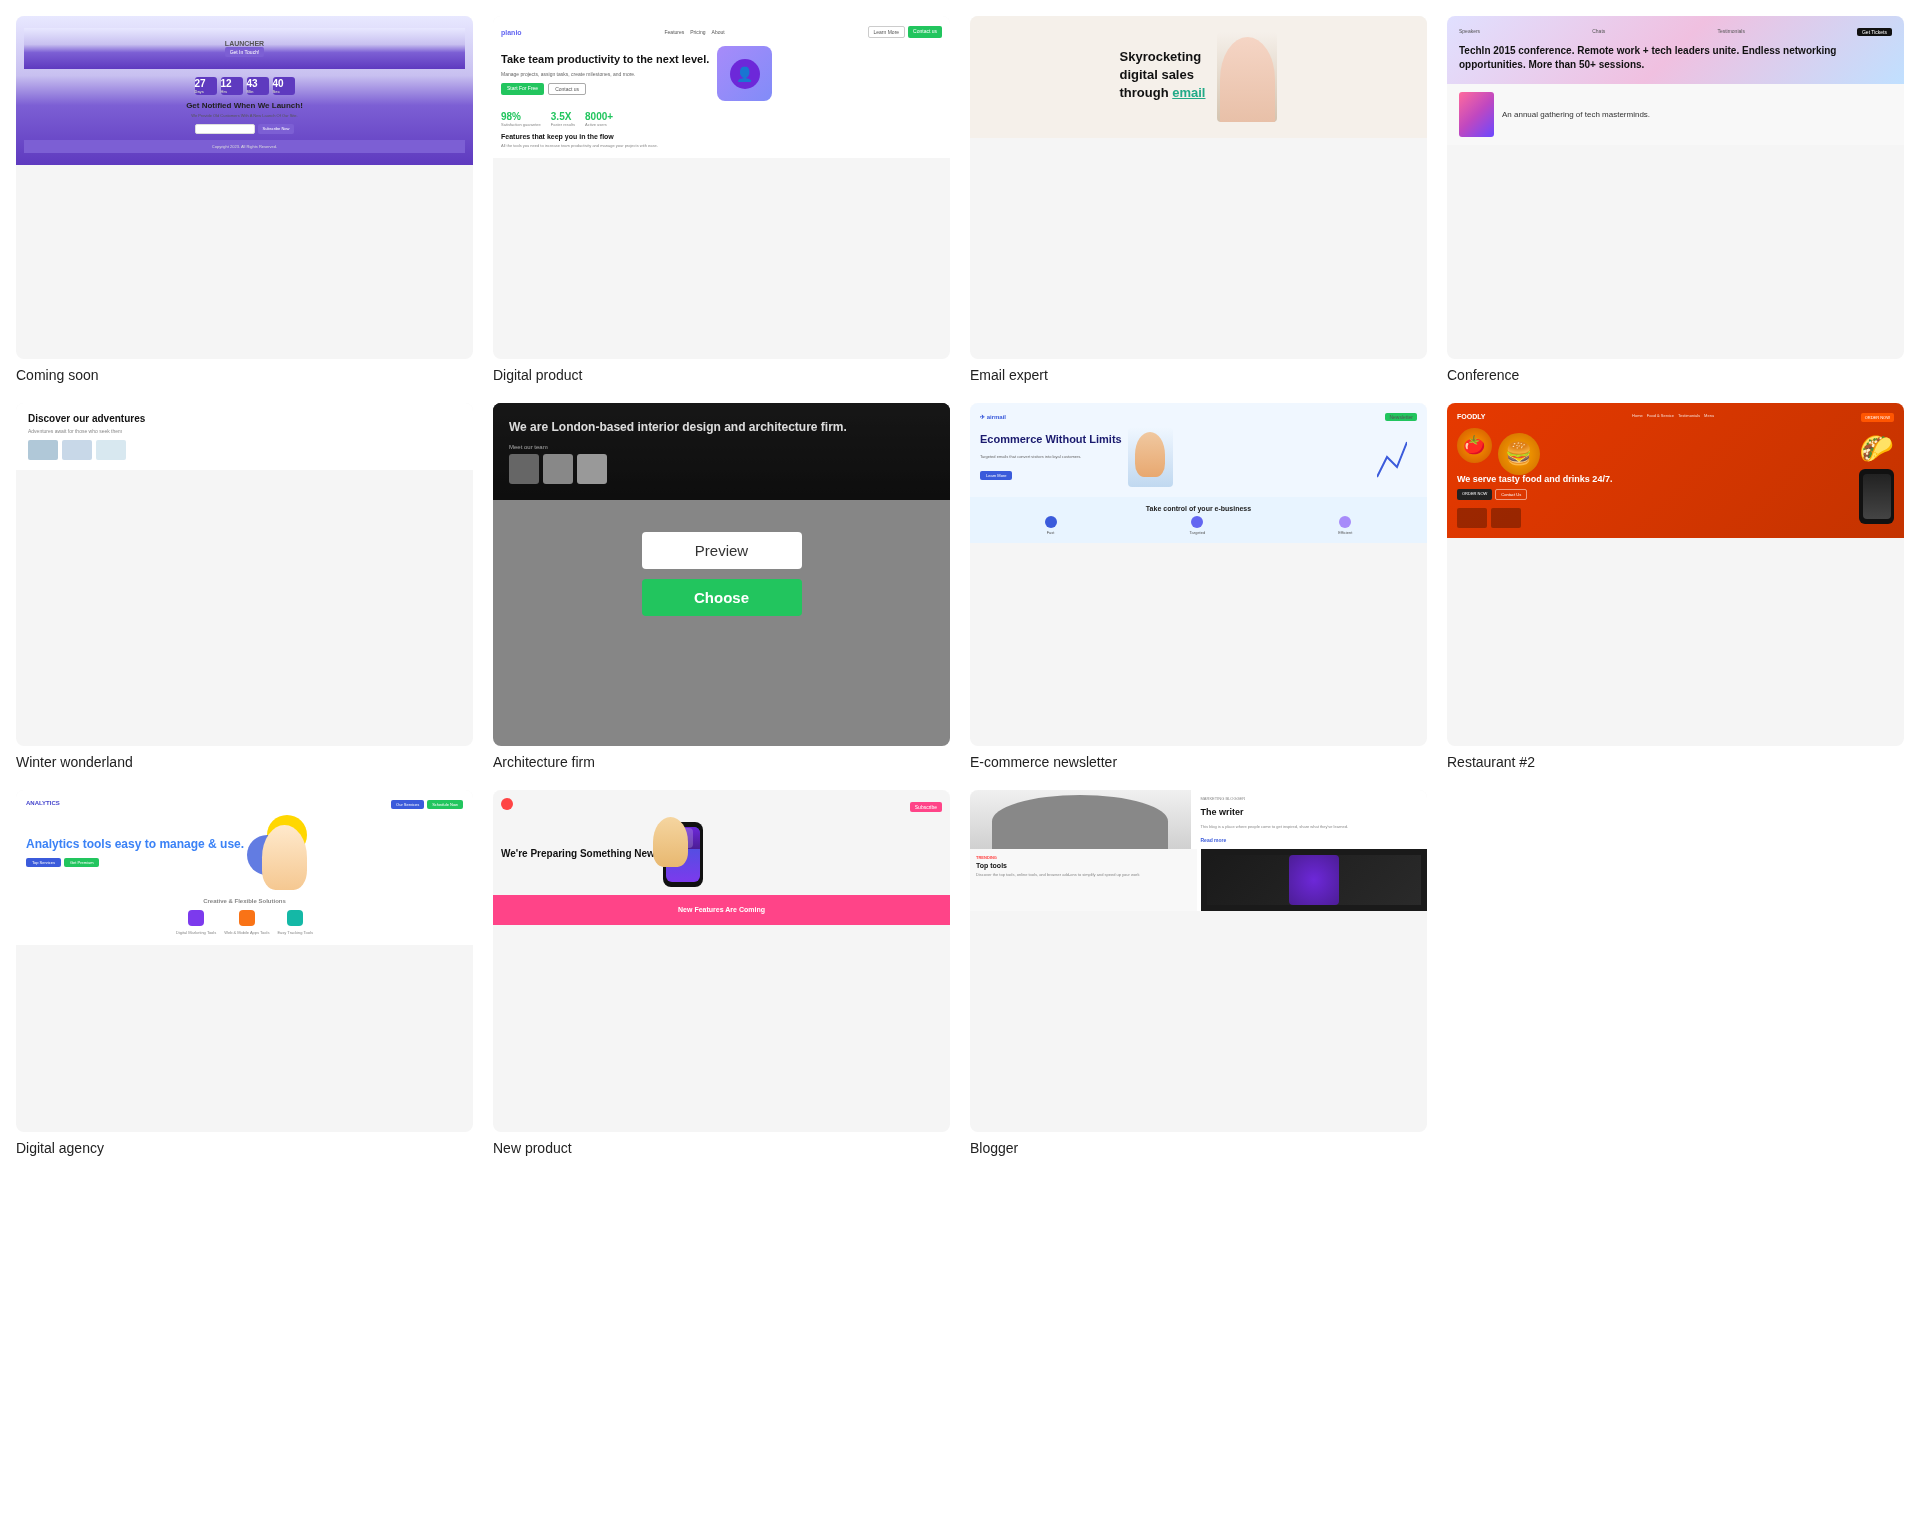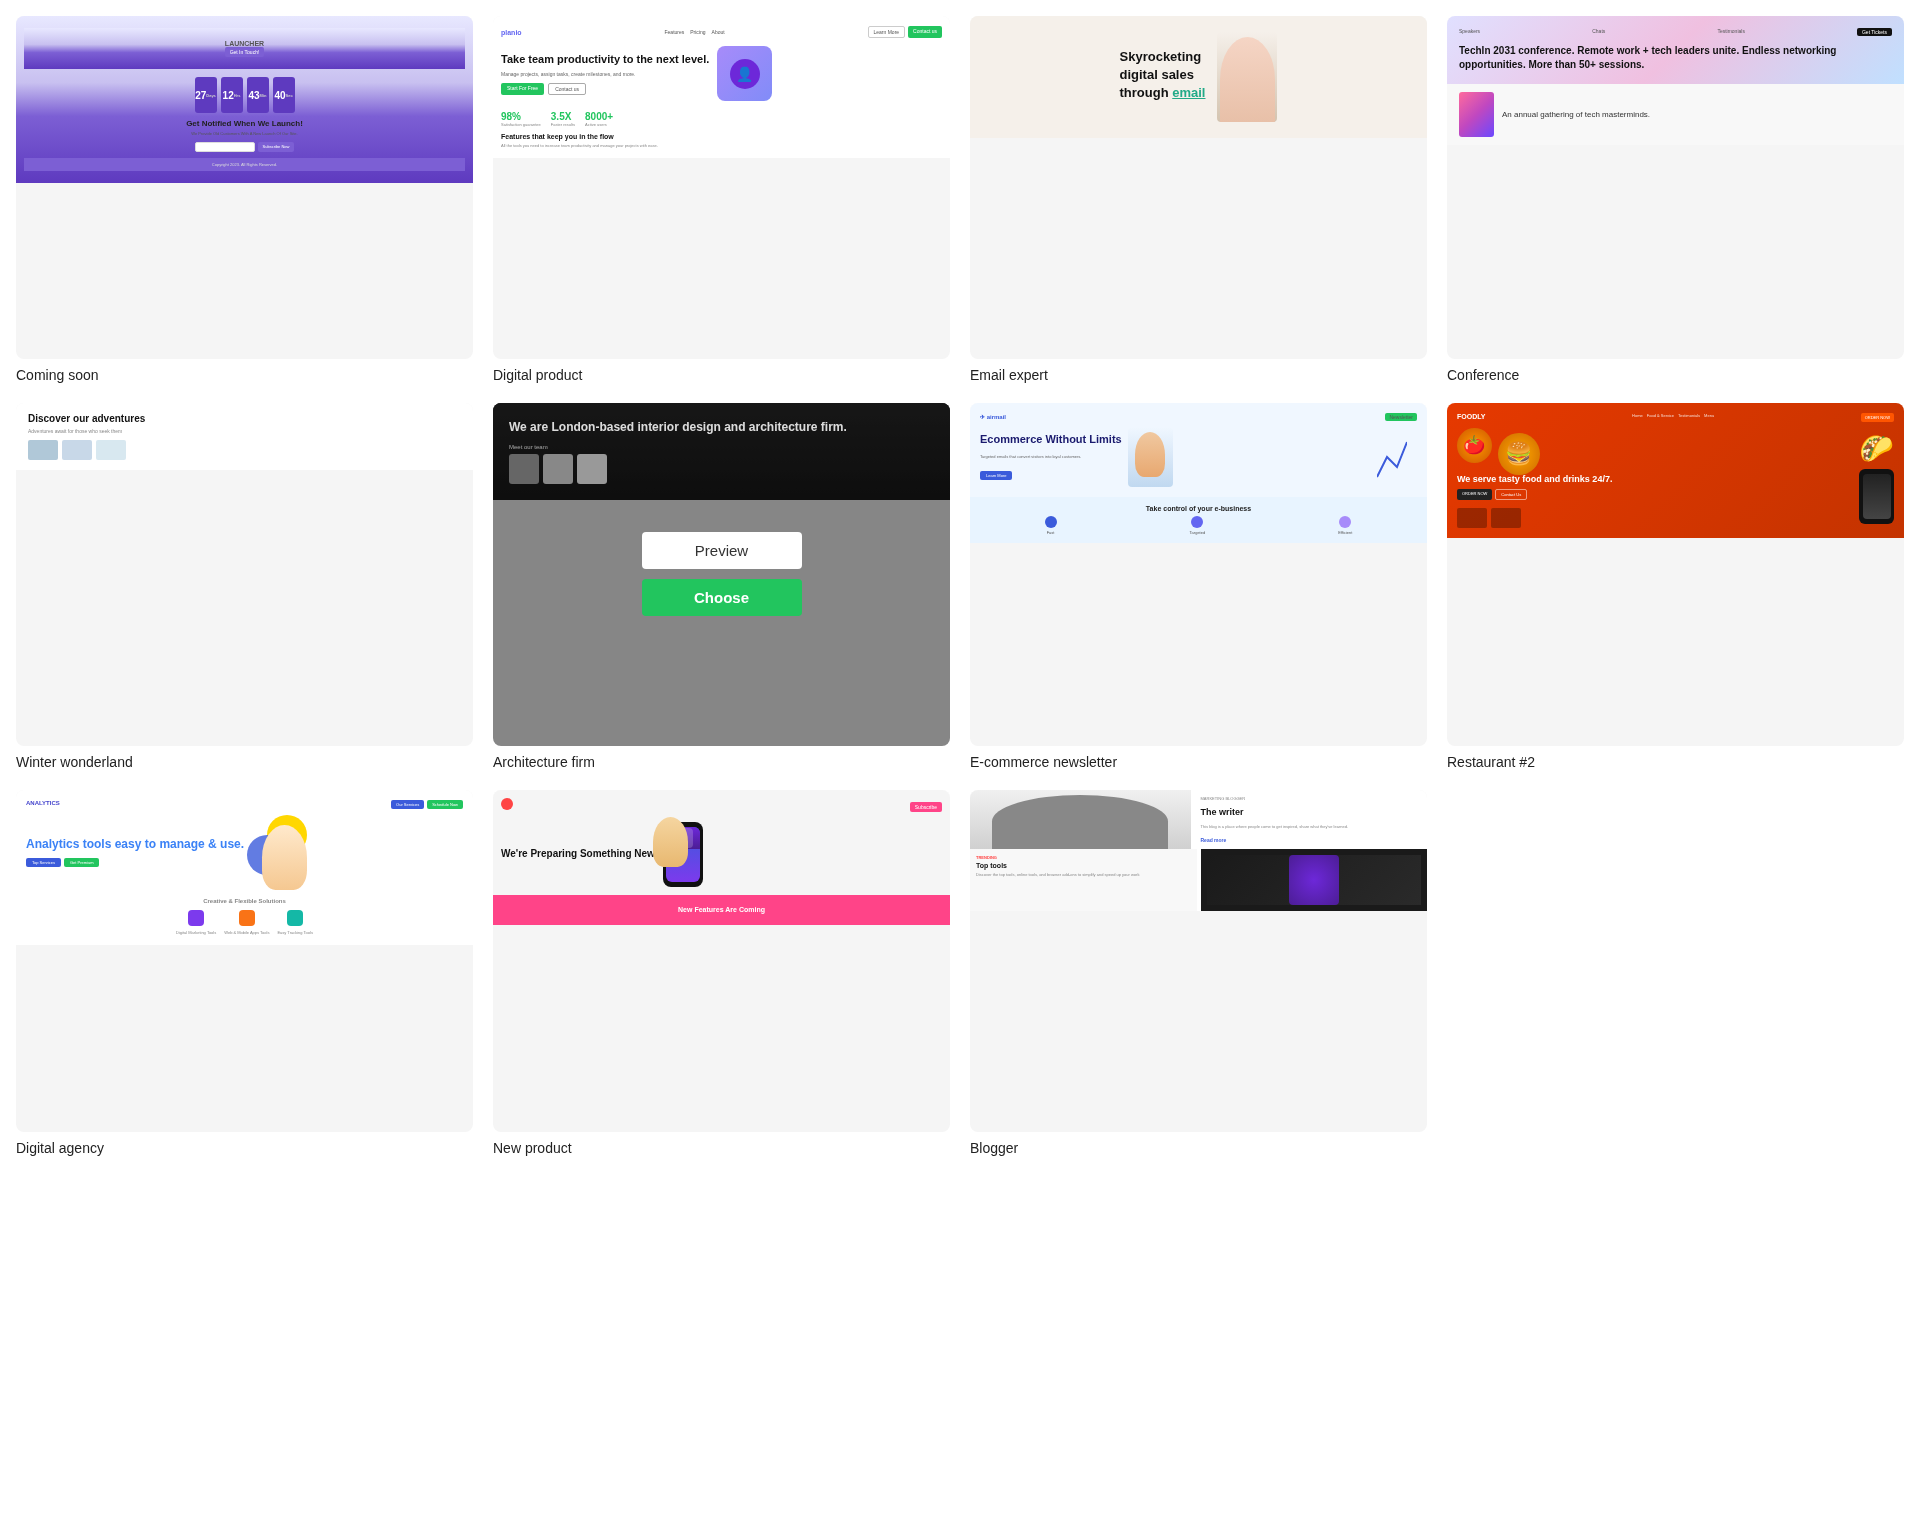--- a/index.html
+++ b/index.html
@@ -87,21 +87,21 @@
     .tmpl-coming-soon .cs-header {
       display: flex; justify-content: space-between; width: 100%; align-items: center; margin-bottom: 8px;
     }
     .tmpl-coming-soon .cs-logo { font-size: 7px; color: #555; font-weight: 700; }
     .tmpl-coming-soon .cs-btn { background: #7c5fd4; color: #fff; font-size: 5px; padding: 2px 5px; border-radius: 2px; }
     .tmpl-coming-soon .cs-timer {
       display: flex; gap: 4px; margin-bottom: 6px;
     }
     .tmpl-coming-soon .cs-timer-box {
       background: #5e3abf; color: #fff; font-size: 10px; font-weight: 700;
-      width: 22px; height: 36px; display: flex; flex-direction: row; align-items: center; justify-content: center;
+      width: 22px; height: 18px; display: flex; flex-direction: column; align-items: flex-start; justify-content: center;
       border-radius: 3px;
     }
     .tmpl-coming-soon .cs-timer-label { font-size: 4px; color: #ccc; }
     .tmpl-coming-soon .cs-title { font-size: 8px; font-weight: 700; color: #222; text-align: center; margin-bottom: 3px; }
     .tmpl-coming-soon .cs-subtitle { font-size: 4px; color: #555; text-align: center; margin-bottom: 6px; }
     .tmpl-coming-soon .cs-input-row { display: flex; gap: 3px; margin-bottom: 6px; }
     .tmpl-coming-soon .cs-input { background: #fff; border: 1px solid #ddd; border-radius: 2px; height: 10px; width: 60px; }
     .tmpl-coming-soon .cs-sub-btn { background: #7c5fd4; color: #fff; font-size: 4px; padding: 2px 5px; border-radius: 2px; }
     .tmpl-coming-soon .cs-footer { width: 100%; background: #7c5fd4; font-size: 4px; color: #ddd; text-align: center; padding: 4px; margin-top: auto; }
 
@@ -440,21 +440,21 @@
   <div class="card">
     <div class="card-preview">
       <div class="tmpl-conference">
         <div class="tmpl-conf-top">
           <div class="tmpl-conf-top-nav">
             <span>Speakers</span>
             <span>Chats</span>
             <span>Testimonials</span>
             <span style="background:#111;color:#fff;padding:1px 5px;border-radius:2px;font-size:5px;">Get Tickets</span>
           </div>
-          <h2><strong>TechIn 2031</strong> conference. Remote work + tech leaders unite. Endless networking opportunities. More than <strong>50+</strong> sessions.</h2>
+          <h2><strong>TechIn 2015</strong> conference. Remote work + tech leaders unite. Endless networking opportunities. More than <strong>50+</strong> sessions.</h2>
         </div>
         <div class="tmpl-conf-bottom">
           <div class="tmpl-conf-img"></div>
           <div class="tmpl-conf-text">An annual gathering of tech masterminds.</div>
         </div>
       </div>
       <div class="card-overlay">
         <button class="btn-preview">Preview</button>
         <button class="btn-choose">Choose</button>
       </div>

